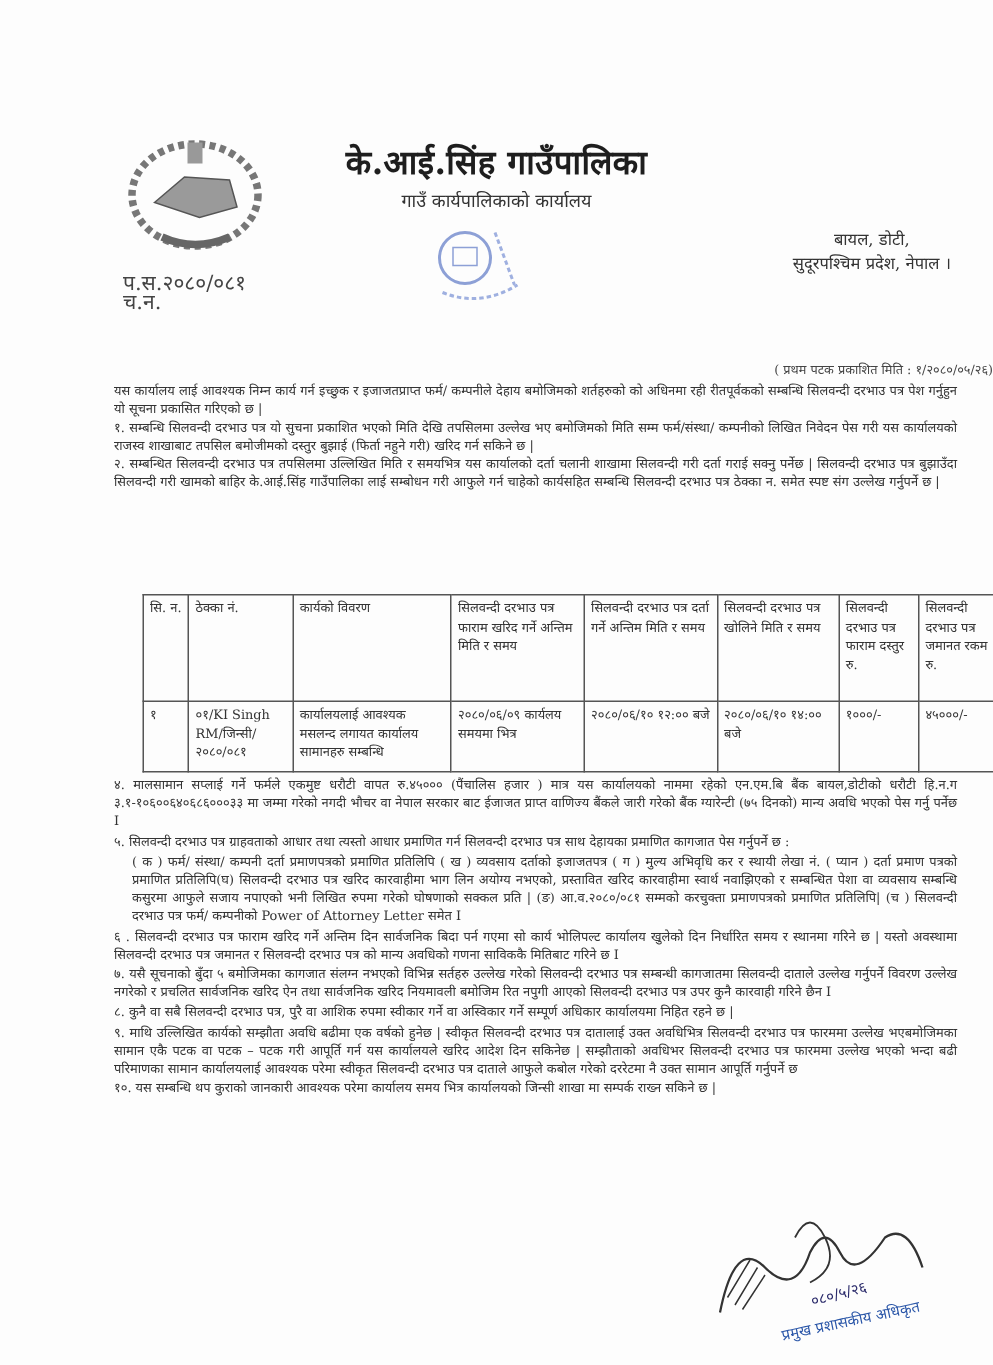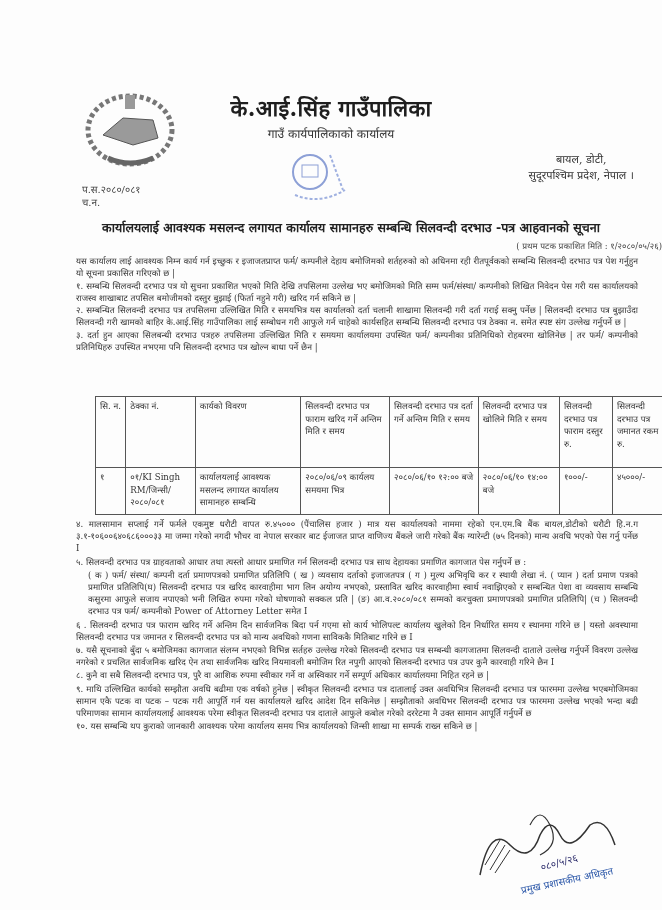--- a/index.html
+++ b/index.html
@@ -6,21 +6,21 @@
   body { width: 662px; height: 910px; position: relative; overflow: hidden;
          font-family: "DejaVu Serif", "Liberation Serif", serif; color: #2a2a2a; }
   .page { position: absolute; left: 0; top: 0; width: 662px; height: 910px; background: #fdfdfd; }
   .logo { position: absolute; left: 83px; top: 90px; width: 95px; height: 80px; }
   .org-name { position: absolute; left: 0; right: 0; top: 92px; text-align: center;
               font-size: 22px; font-weight: bold; color: #1e1e1e; letter-spacing: 0.3px; }
   .office-name { position: absolute; left: 0; right: 0; top: 125px; text-align: center; font-size: 12px; color: #333; }
   .stamp { position: absolute; left: 285px; top: 150px; width: 70px; height: 60px; }
   .addr { position: absolute; right: 28px; top: 152px; text-align: right; font-size: 11px; color: #333; line-height: 16px; }
   .addr div { text-align: center; }
-  .refno { position: absolute; left: 82px; top: 183px; font-size: 10px; color: #444; line-height: 13px; }
+  .refno { position: absolute; left: 82px; top: 183px; font-size: 14px; color: #444; line-height: 13px; }
   .title { position: absolute; left: 60px; right: 20px; top: 219px; text-align: center;
            font-size: 12.5px; font-weight: bold; color: #222; }
   .subtitle { position: absolute; left: 0; right: 0; top: 240px; text-align: right; font-size: 8.5px; color: #444; }
   .body { position: absolute; left: 76px; width: 562px; top: 255px; font-size: 8.6px; line-height: 12.3px; color: #333; }
   .body p { margin: 0; text-align: justify; }
   table.tbl { position: absolute; left: 67px; top: 396px; width: 571px; border-collapse: collapse;
               font-size: 8.6px; line-height: 12.5px; color: #333; margin-left: 28px; }
   table.tbl td, table.tbl th { border: 1px solid #555; vertical-align: top; padding: 3px 4px; text-align: left; font-weight: normal; }
   table.tbl th { height: 64px; }
   table.tbl td { height: 40px; }
@@ -56,28 +56,26 @@
   <div class="addr">
     <div>बायल, डोटी,</div>
     <div>सुदूरपश्चिम प्रदेश, नेपाल ।</div>
   </div>
 
   <div class="refno">
     <div>प.स.२०८०/०८१</div>
     <div>च.न.</div>
   </div>
 
-  <div class="title">कार्यालयलाई आवश्यक मसलन्द लगायत कार्यालय सामानहरु सम्बन्धि सिलवन्दी दरभाउ -पत्र आहवानको सूचना</div>
   <div class="subtitle">( प्रथम पटक प्रकाशित मिति : १/२०८०/०५/२६)</div>
 
   <div class="body">
     <p>यस कार्यालय लाई आवश्यक निम्न कार्य गर्न इच्छुक र इजाजतप्राप्त फर्म/ कम्पनीले देहाय बमोजिमको शर्तहरुको को अधिनमा रही रीतपूर्वकको सम्बन्धि सिलवन्दी दरभाउ पत्र पेश गर्नुहुन यो सूचना प्रकासित गरिएको छ |</p>
     <p>१. सम्बन्धि सिलवन्दी दरभाउ पत्र यो सुचना प्रकाशित भएको मिति देखि तपसिलमा उल्लेख भए बमोजिमको मिति सम्म फर्म/संस्था/ कम्पनीको लिखित निवेदन पेस गरी यस कार्यालयको राजस्व शाखाबाट तपसिल बमोजीमको दस्तुर बुझाई (फिर्ता नहुने गरी) खरिद गर्न सकिने छ |</p>
     <p>२. सम्बन्धित सिलवन्दी दरभाउ पत्र तपसिलमा उल्लिखित मिति र समयभित्र यस कार्यालको दर्ता चलानी शाखामा सिलवन्दी गरी दर्ता गराई सक्नु पर्नेछ | सिलवन्दी दरभाउ पत्र बुझाउँदा सिलवन्दी गरी खामको बाहिर के.आई.सिंह गाउँपालिका लाई सम्बोधन गरी आफुले गर्न चाहेको कार्यसहित सम्बन्धि सिलवन्दी दरभाउ पत्र ठेक्का न. समेत स्पष्ट संग उल्लेख गर्नुपर्ने छ |</p>
-    <p>३. दर्ता हुन आएका सिलबन्धी दरभाउ पत्रहरु तपसिलमा उल्लिखित मिति र समयमा कार्यालयमा उपस्थित फर्म/ कम्पनीका प्रतिनिधिको रोहबरमा खोलिनेछ | तर फर्म/ कम्पनीको प्रतिनिधिहरु उपस्थित नभएमा पनि सिलवन्दी दरभाउ पत्र खोल्न बाधा पर्ने छैन |</p>
   </div>
 
   <table class="tbl">
     <tbody>
         <tr>
       <th style="width:22px">सि. न.</th>
       <th style="width:62px">ठेक्का नं.</th>
       <th style="width:100px">कार्यको विवरण</th>
       <th style="width:82px">सिलवन्दी दरभाउ पत्र फाराम खरिद गर्ने अन्तिम मिति र समय</th>
       <th style="width:82px">सिलवन्दी दरभाउ पत्र दर्ता गर्ने अन्तिम मिति र समय</th>

